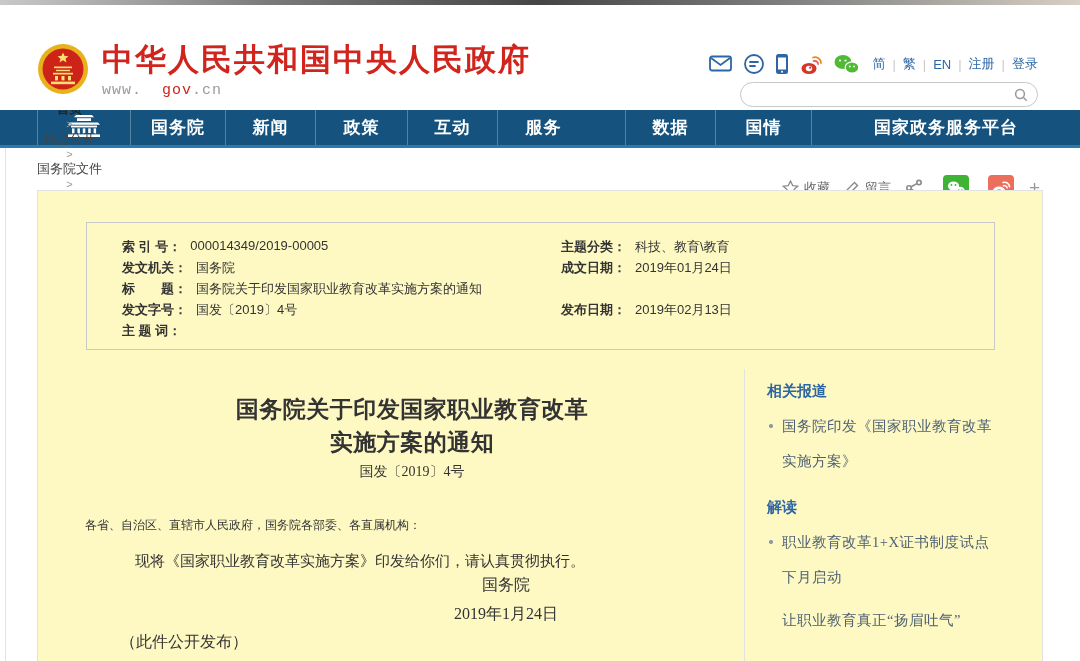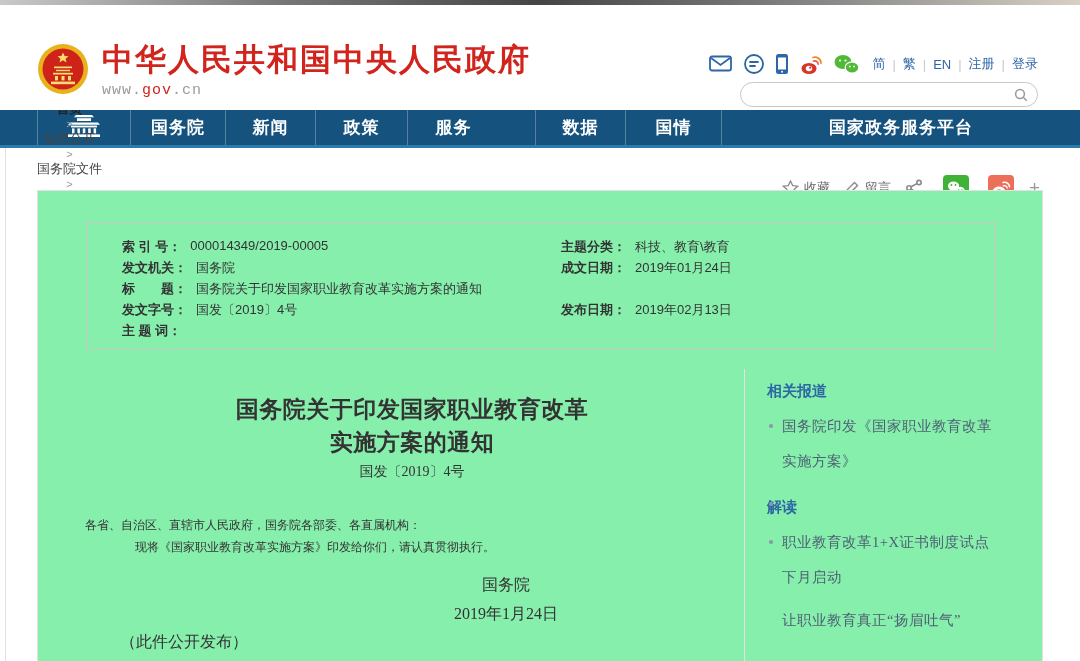--- a/index.html
+++ b/index.html
@@ -15,21 +15,21 @@
     background: linear-gradient(90deg, #c9c9c7 0%, #7a7a78 25%, #454543 50%, #8c8c8a 78%, #d8d0c4 100%);
   }
   .left-edge { position: absolute; left: 5px; top: 148px; bottom: 0; width: 1px; background: #e3e3e3; }
 
   
   header { position: relative; height: 105px; background: #fff; }
   .logo { position: absolute; left: 37px; top: 38px; display: flex; align-items: center; cursor: pointer; }
   .logo-text { margin-left: 13px; font-family: Liberation Mono, monospace; }
   .site-title { color: #d0241c; font-size: 31px; font-weight: bold; letter-spacing: 2px; line-height: 36px; }
   .site-url { font-size: 15px; color: #9b9b9b; letter-spacing: 1px; margin-top: 2px; }
-  .site-url .gov { color: #d0241c; }
+  .site-url .gov { color: #d0241c; margin-left: 20px; }
   .header-icons { position: absolute; right: 42px; top: 46px; display: flex; align-items: center; height: 26px; }
   .hicon { display: inline-flex; align-items: center; margin-left: 10px; cursor: pointer; }
   .lang-links { display: flex; align-items: center; font-size: 13px; margin-left: 12px; }
   .lang-links a { color: #2d66a5; text-decoration: none; cursor: pointer; }
   .lang-sep { color: #c9c9c9; margin: 0 7px; }
   .search-box { position: absolute; right: 42px; top: 77px; width: 298px; height: 25px;
     border: 1px solid #c8c8c8; border-radius: 13px; background: #fff; }
   .search-box input { position: absolute; left: 12px; top: 0; width: 255px; height: 23px;
     border: none; outline: none; background: transparent; font-size: 13px; }
   .search-box .mag { position: absolute; right: 9px; top: 5px; cursor: pointer; }
@@ -50,38 +50,38 @@
   .crumb { cursor: pointer; }
   .crumb.first { font-weight: bold; color: #222; }
   .crumb-sep { color: #999; font-size: 11px; margin: 0 10px; }
   .tools { display: flex; align-items: center; color: #666; font-size: 13px; margin-top: 37px; }
   .tool { display: inline-flex; align-items: center; margin-left: 14px; cursor: pointer; }
   .tool svg { margin-right: 5px; }
   .tool-plus { font-size: 19px; color: #999; margin-left: 10px; cursor: pointer; line-height: 1; }
 
   
   .content { position: absolute; left: 37px; right: 37px; top: 190px; bottom: 0;
-    background: #86efac; border: 1px solid #e2e2e2; border-bottom: none; }
+    background: #fef9c3; border: 1px solid #e2e2e2; border-bottom: none; }
 
   .meta { position: absolute; left: 48px; top: 31px; width: 909px;
     border: 1px solid #c9c9c9; padding: 13px 0 8px; font-size: 13px; }
   .meta-row { display: flex; height: 21px; align-items: center; }
   .m-left { display: flex; width: 470px; padding-left: 35px; }
   .m-right { display: flex; flex: 1; padding-left: 4px; }
   .m-label { font-weight: bold; color: #333; white-space: pre; margin-right: 9px; }
   .m-value { color: #333; white-space: nowrap; }
 
   .serif { font-family: "Liberation Serif", "DejaVu Serif", serif; }
   .doc-title { position: absolute; left: 20px; top: 202px; width: 708px; text-align: center;
     font-size: 23px; font-weight: bold; color: #333; line-height: 33px; letter-spacing: 0.5px; }
   .doc-title span { display: inline-block; width: 372px; }
   .doc-number { position: absolute; left: 20px; top: 272px; width: 708px; text-align: center;
     font-size: 14px; color: #333; }
   .greeting { position: absolute; left: 47px; top: 326px; font-size: 12px; color: #333; white-space: nowrap; }
-  .para { position: absolute; left: 97px; top: 348px; font-size: 12px; color: #333; white-space: nowrap; }
+  .para { position: absolute; left: 97px; top: 361px; font-size: 15px; color: #333; white-space: nowrap; }
   .signer { position: absolute; left: 368px; top: 384px; width: 200px; text-align: center; font-size: 16px; }
   .sign-date { position: absolute; left: 368px; top: 413px; width: 200px; text-align: center; font-size: 16px; }
   .note { position: absolute; left: 82px; top: 441px; font-size: 16px; color: #333; }
 
   
   .sidebar { position: absolute; top: 178px; right: 0; bottom: 0; width: 298px;
     border-left: 1px solid #e2e2e2; padding: 12px 20px 0 22px; }
   .side-heading { color: #2d66a5; font-size: 15px; font-weight: bold; height: 20px; line-height: 20px; }
   .side-heading.second { margin-top: 18px; }
   .side-item { position: relative; margin-top: 8px; padding-left: 15px; width: 225px;
@@ -195,20 +195,21 @@
           <rect x="20.8" y="15.4" width="2.5" height="5"></rect>
           <rect x="26.2" y="15.4" width="2.5" height="5"></rect>
           <rect x="31.6" y="15.4" width="2.5" height="5"></rect>
         <rect x="6" y="21.4" width="32" height="2.6"></rect>
       </svg>
     </span>
   </a>
   <a class="nav-item nw1">国务院</a>
   <a class="nav-item nw3">新闻</a>
   <a class="nav-item nw4">政策</a>
+  <a class="nav-item nw5">互动</a>
   <a class="nav-item nw6">服务</a>
   <a class="nav-item nw7">数据</a>
   <a class="nav-item nw8">国情</a>
   <a class="nav-item nw9">国家政务服务平台</a>
 </nav>
 
 <div class="breadcrumb-row">
   <div class="crumbs">
     <span class="crumb first">首页</span>
     <span class="crumb-sep">&gt;</span>

